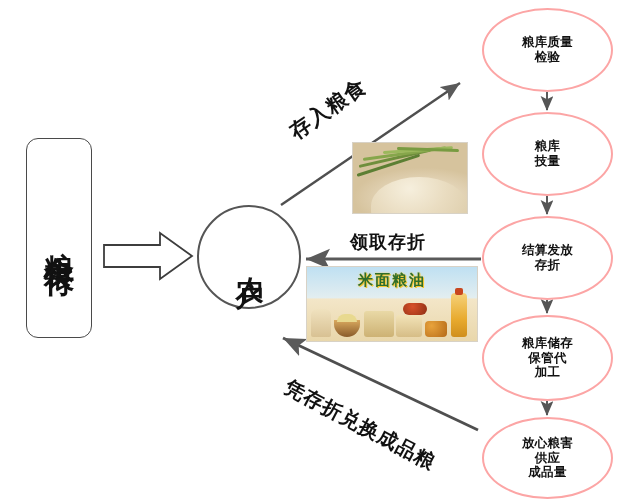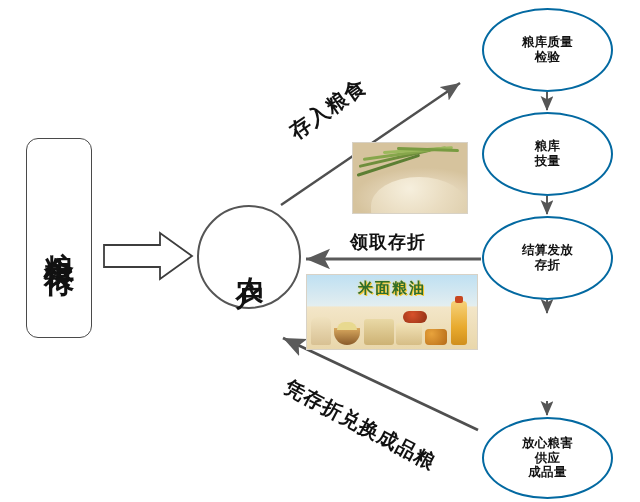--- a/index.html
+++ b/index.html
@@ -73,21 +73,21 @@
     font-size: 28px;
     font-weight: 700;
     color: #111111;
     letter-spacing: 2px;
     line-height: 1;
   }
 
   
   .node-ellipse {
     position: absolute;
-    border: 2px solid #0369a1;
+    border: 2px solid #fca5a5;
     border-radius: 50%;
     background: #ffffff;
     box-sizing: border-box;
     display: flex;
     align-items: center;
     justify-content: center;
     text-align: center;
   }
   .node-ellipse .label {
     font-family: "DejaVu Serif", serif;
@@ -172,21 +172,20 @@
   #photo-rice .b3 { left: 4px;  top: 31px; width: 66px; background: #5c7f33; transform: rotate(-18deg); }
   #photo-rice .b4 { left: 30px; top: 8px;  width: 70px; background: #9bb85c; transform: rotate(-4deg); }
   #photo-rice .b5 { left: 44px; top: 4px;  width: 62px; background: #789b41; transform: rotate(2deg); }
 
   #photo-goods {
     left: 306px;
     top: 266px;
     width: 172px;
     height: 76px;
     background: linear-gradient(180deg, #bfe0f2 0%, #e3eef0 42%, #f3e6c8 43%, #e9d7ab 100%);
-    margin-top: 8px;
   }
   #photo-goods .banner-text {
     position: absolute;
     left: 0; right: 0;
     top: 4px;
     text-align: center;
     font-family: "DejaVu Serif", serif;
     font-weight: 700;
     font-size: 15px;
     color: #2f6e2a;
@@ -255,20 +254,25 @@
   <div class="node-ellipse" id="node-settle">
     <span class="label">结算发放
 存折</span>
   </div>
 
   <div class="node-ellipse" id="node-weigh">
     <span class="label">粮库
 技量</span>
   </div>
 
+  <div class="node-ellipse" id="node-storage">
+    <span class="label">粮库储存
+保管代
+加工</span>
+  </div>
 
   <div class="node-ellipse" id="node-supply">
     <span class="label">放心粮害
 供应
 成品量</span>
   </div>
 
   <div class="edge-label" id="label-deposit">存入粮食</div>
 
   <div class="edge-label" id="label-passbook">领取存折</div>

